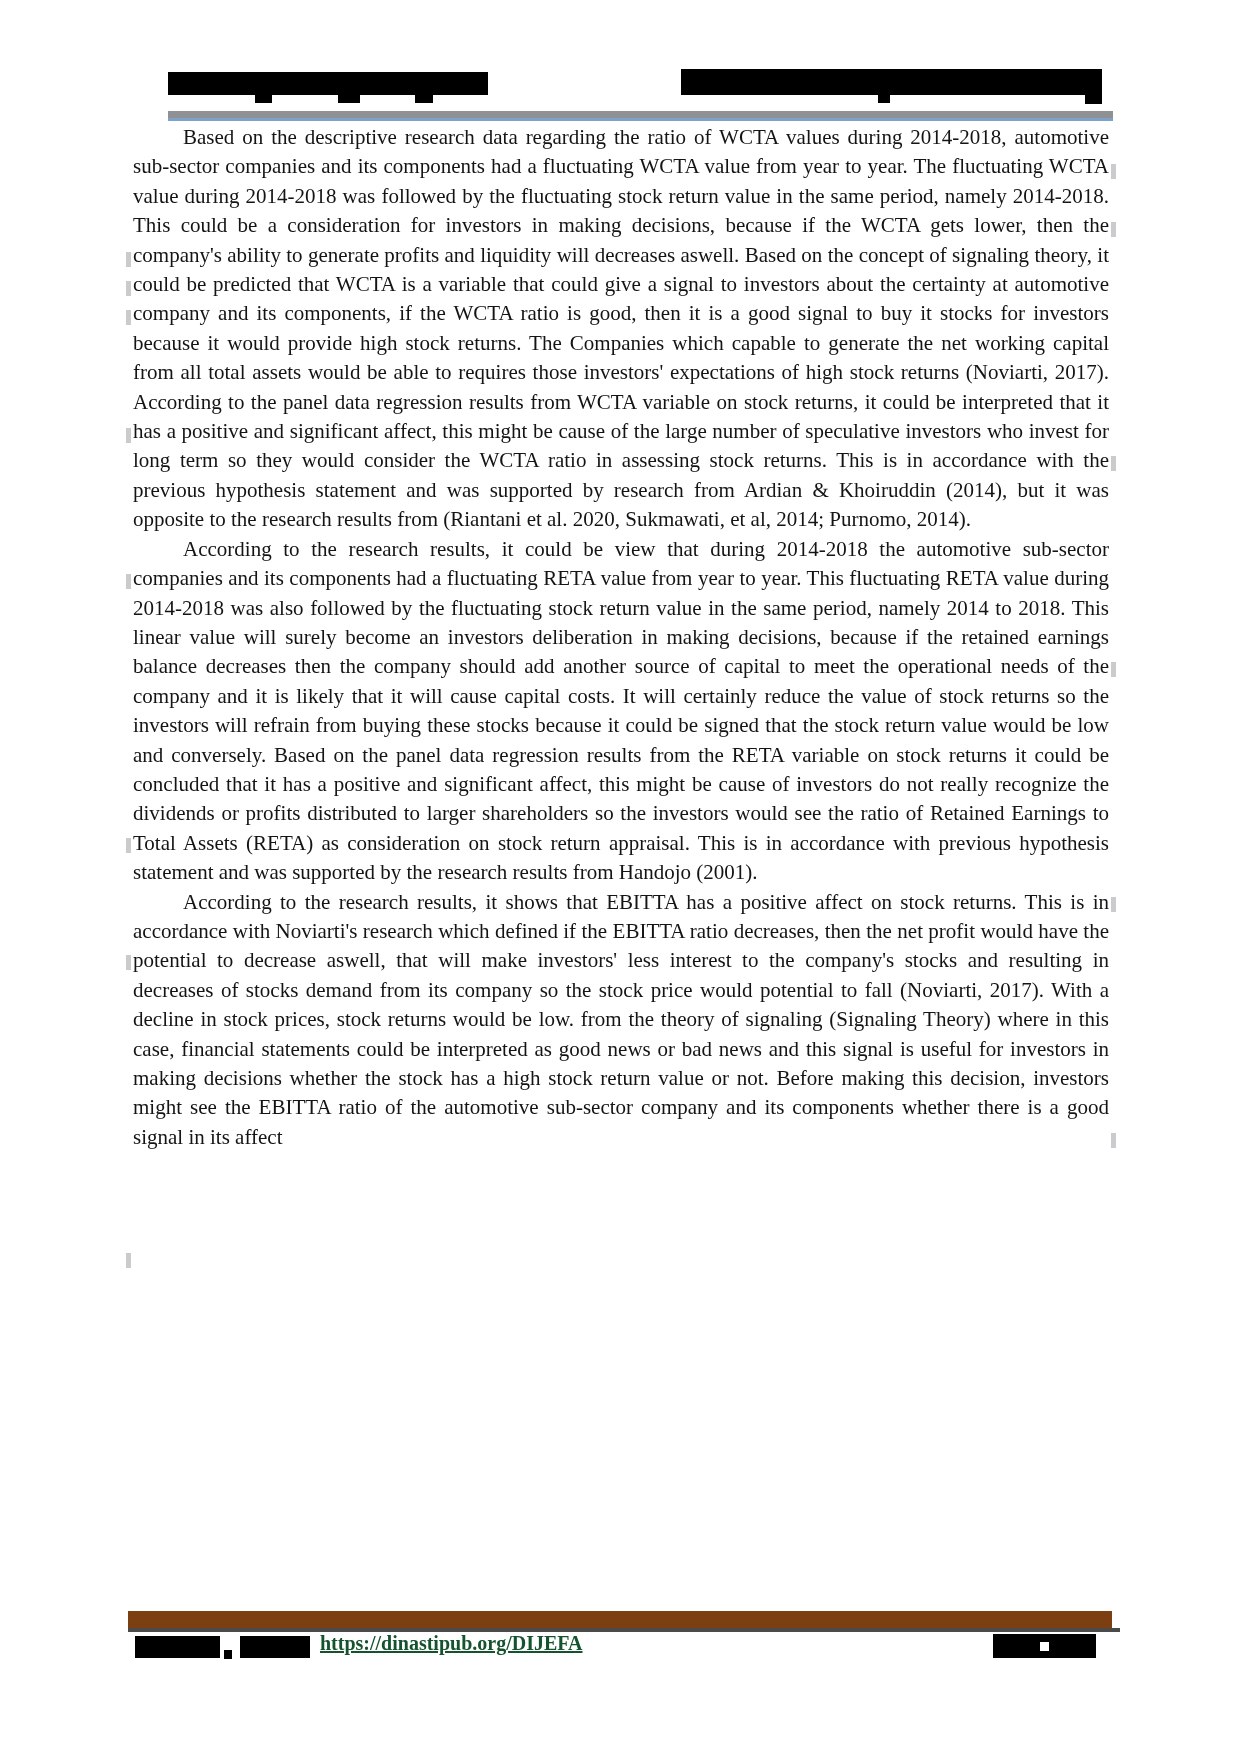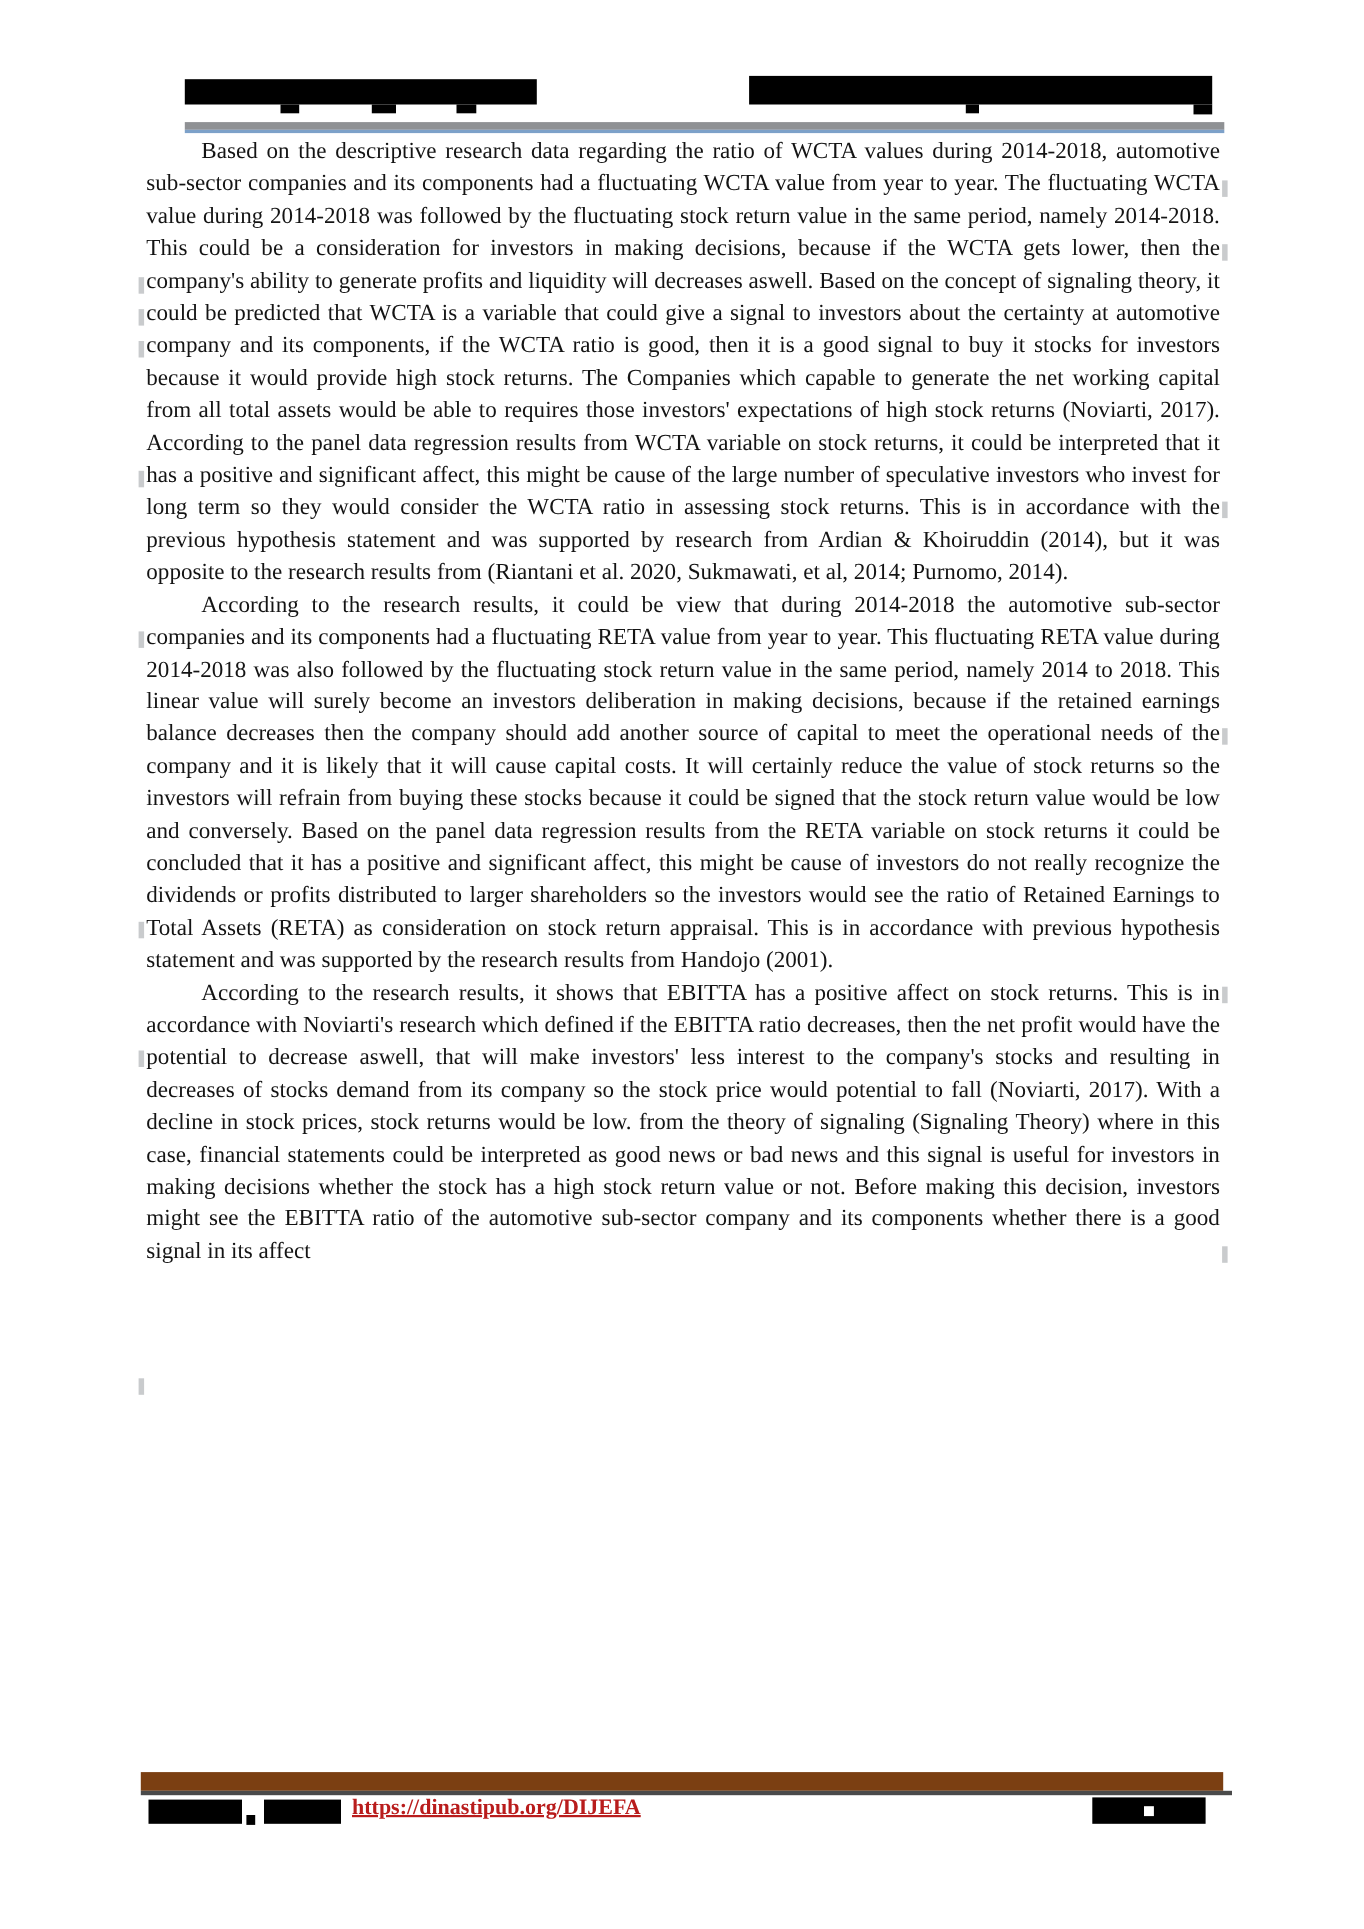--- a/index.html
+++ b/index.html
@@ -23,21 +23,21 @@
   .tick{position:absolute;background:#c9cbcd;width:5px;height:15px;}
 
   
   .footer-brown{position:absolute;left:128px;top:1611px;width:984px;height:17px;background:#7B3F12;}
   .footer-grayline{position:absolute;left:128px;top:1628px;width:992px;height:4px;background:#4A4A4A;}
   .f-redact{position:absolute;background:#000;height:22px;top:1636px;}
   .f-comma{position:absolute;background:#000;width:8px;height:9px;left:224px;top:1650px;}
   .f-pagebar{position:absolute;background:#000;left:993px;top:1634px;width:103px;height:24px;}
   .f-pagedot{position:absolute;background:#fff;left:47px;top:8px;width:9px;height:9px;}
   .footer-link{position:absolute;left:320px;top:1632px;font-size:20px;font-weight:bold;
-               color:#b91c1c;text-decoration:underline;cursor:pointer;
+               color:#14532d;text-decoration:underline;cursor:pointer;
                font-family:"Liberation Serif","DejaVu Serif",serif;text-align:center;}
 </style>
 </head>
 <body>
 
 <div class="page">
 
   <div>
 
     <div class="redact" style="left:168px;top:72px;width:320px;height:23px;">

